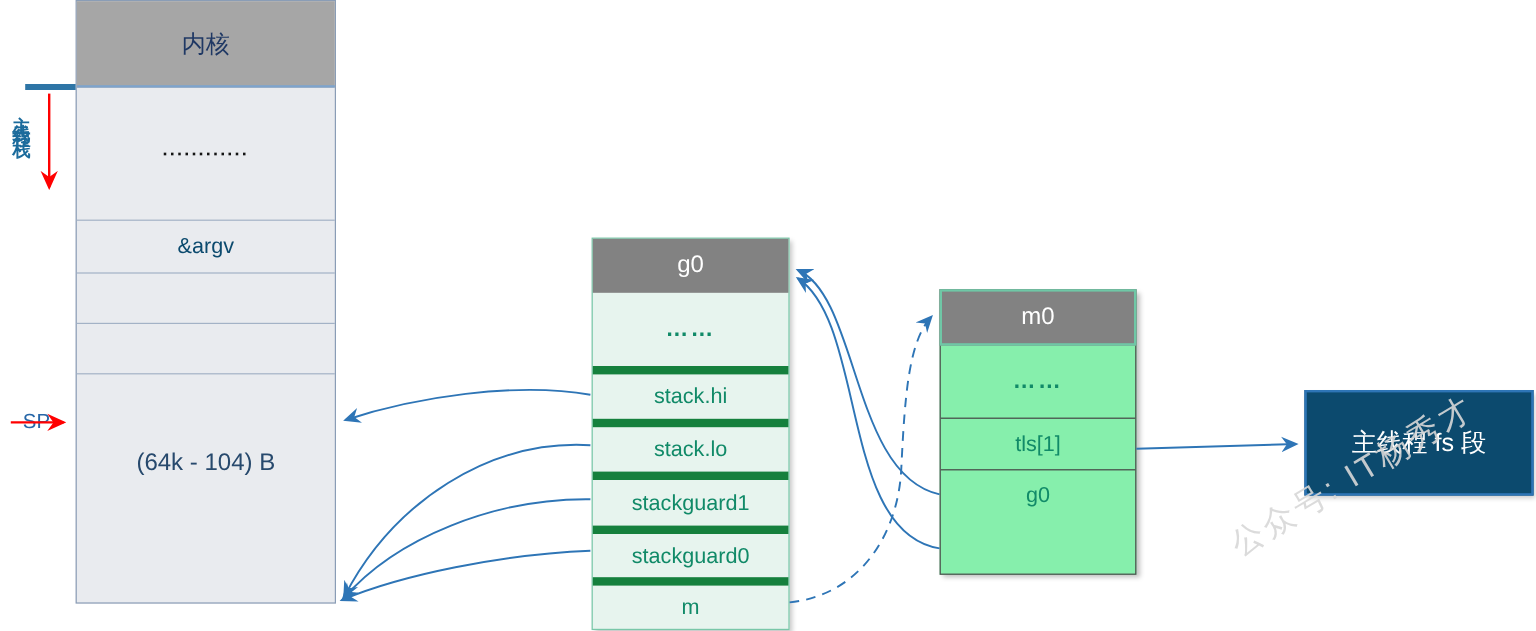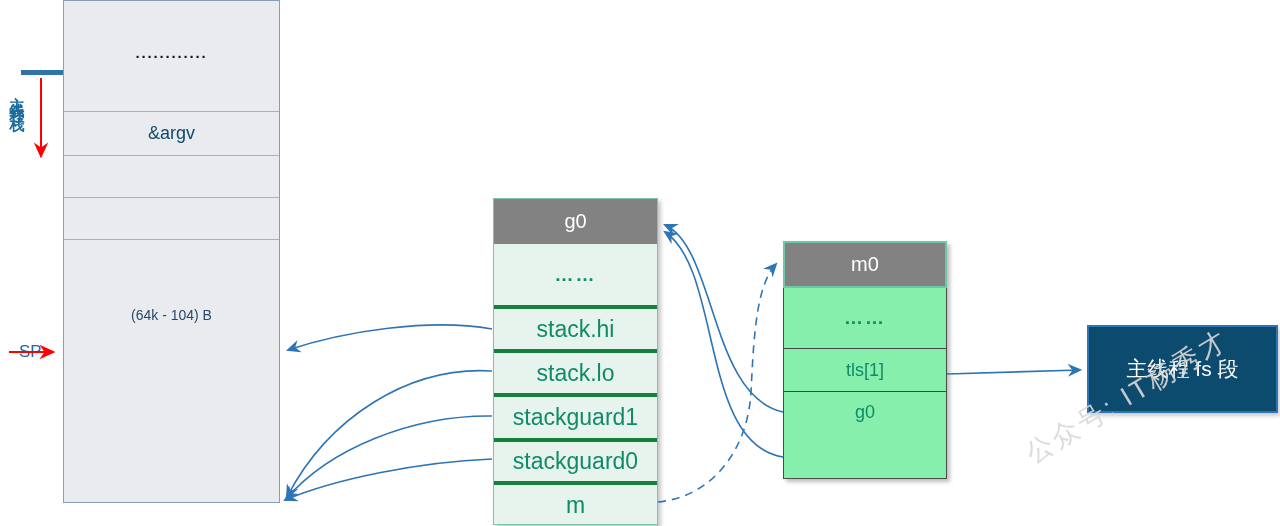--- a/index.html
+++ b/index.html
@@ -9,30 +9,30 @@
 
   
   .kcol{position:absolute;left:63px;top:0;width:217px;height:503px;
         background:#e9ebef;border:1px solid #8a9db6;}
   .khead{height:72px;background:#a6a6a6;color:#1f3864;font-size:20px;
          display:flex;align-items:center;justify-content:center;
          border-bottom:2px solid #7da3cc;}
   .krow{display:flex;align-items:center;justify-content:center;
         border-bottom:1px solid #a3b2c6;color:#0c4a6e;font-size:18px;}
   .krow.dots{font-weight:bold;font-size:15px;letter-spacing:1px;color:#141414;}
-  .krow.big{color:#27496d;font-size:14px;border-bottom:none;}
+  .krow.big{color:#27496d;font-size:20px;border-bottom:none;}
 
   
   .g0box{position:absolute;left:493px;top:198px;width:165px;height:327px;
          border:1px solid #79c7a8;background:#e7f4ee;
          box-shadow:3px 3px 4px rgba(0,0,0,0.22);}
   .g0head{height:45px;background:#828282;color:#ffffff;font-size:20px;
           display:flex;align-items:center;justify-content:center;}
   .grow{display:flex;align-items:center;justify-content:center;
-        border-top:4px solid #15803d;color:#118a68;font-size:23px;}
+        border-top:7px solid #15803d;color:#118a68;font-size:18px;}
   .grow.dots6{font-weight:bold;letter-spacing:2px;font-size:19px;}
 
   
   .m0box{position:absolute;left:783px;top:241px;width:164px;height:238px;
          border:1px solid #4a4a4a;background:#86efac;
          box-shadow:3px 3px 4px rgba(0,0,0,0.25);}
   .m0head{height:47px;background:#828282;color:#ffffff;font-size:20px;
           display:flex;align-items:center;justify-content:center;
           border:2px solid #6fc7a6;margin:-1px -1px 0 -1px;}
   .mrow{display:flex;align-items:center;justify-content:center;
@@ -57,20 +57,23 @@
       transform:rotate(-31deg);transform-origin:left center;z-index:40;}
 
   .overlay{position:absolute;left:0;top:0;z-index:30;pointer-events:none;}
 </style>
 </head>
 <body>
 
 <div class="canvas">
 
   <div class="kcol">
+    <div class="khead">
+        <span>内核</span>
+      </div>
     <div class="krow dots" style="height:111px">············</div>
     <div class="krow" style="height:44px">&amp;argv</div>
     <div class="krow" style="height:42px"></div>
     <div class="krow" style="height:42px"></div>
     <div class="krow big" style="height:149px">(64k - 104) B</div>
   </div>
 
   <div class="g0box">
     <div class="g0head">
         <span>g0</span>

